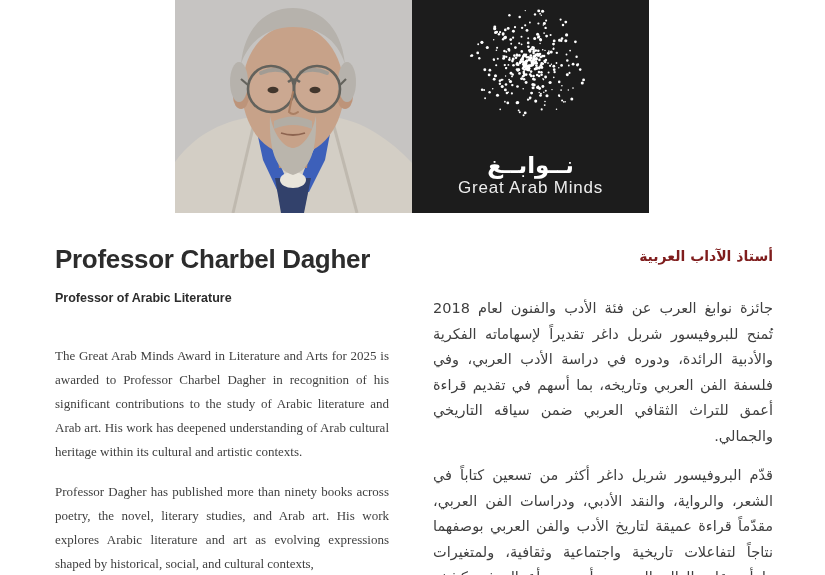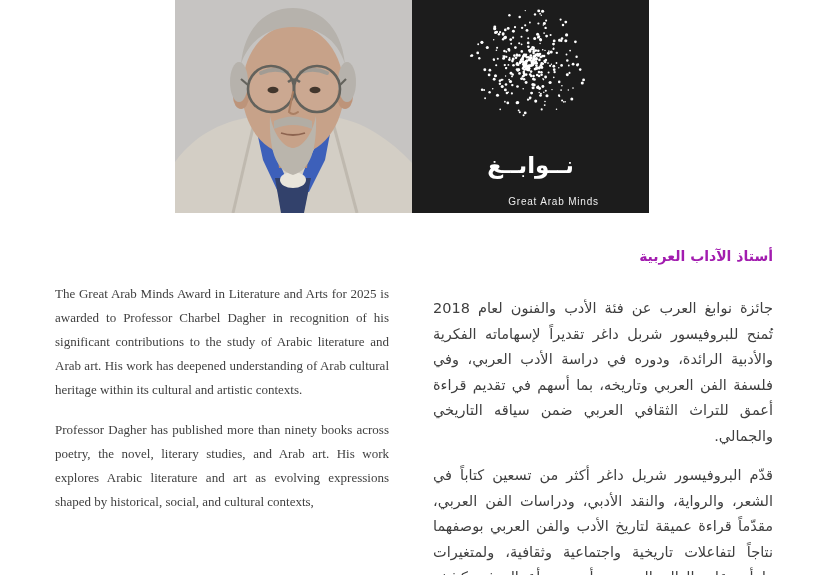--- a/index.html
+++ b/index.html
@@ -16,23 +16,23 @@
   .photo svg{display:block;}
   .logobox{width:237px;height:213px;background:#1c1c1c;position:relative;}
   .burst{position:absolute;left:0;top:0;width:237px;height:130px;}
   .logo-ar{
     position:absolute;left:0;bottom:34px;width:100%;
     text-align:center;color:#ffffff;font-weight:bold;
     font-family:"DejaVu Sans", sans-serif;
     font-size:23px;line-height:27px;direction:rtl;
   }
   .logo-en{
-    position:absolute;left:0;bottom:6px;width:100%;
+    position:absolute;left:0;bottom:15px;width:100%;
     text-align:center;color:#ededed;
-    font-size:10px;letter-spacing:0.8px;font-weight:500;margin-left:23px;
+    font-size:17px;letter-spacing:0.8px;font-weight:500;
   }
 
   
   .col{position:absolute;}
   .col-en{left:55px;top:243px;width:334px;color:#3d3d3d;}
   .col-en h1{
     margin:0;font-size:26px;line-height:33px;font-weight:bold;color:#2c2c2c;
     letter-spacing:-0.3px;white-space:nowrap;
   }
   .col-en .sub{margin-top:15px;font-size:12.5px;font-weight:bold;color:#2c2c2c;}
@@ -41,21 +41,21 @@
     text-align:justify;color:#3f3f3f;font-family:Liberation Serif, serif;
   }
   .col-en p + p{margin-top:16px;}
 
   .col-ar{right:52px;top:238px;width:340px;direction:rtl;text-align:right;
     font-family:"DejaVu Sans", sans-serif;color:#3d3d3d;}
   .col-ar h1{
     margin:0;font-size:29px;line-height:42px;font-weight:bold;color:#222222;
     white-space:nowrap;
   }
-  .col-ar .sub{margin-top:10px;font-size:14px;font-weight:bold;color:#a21caf;}
+  .col-ar .sub{margin-top:10px;font-size:14px;font-weight:bold;color:#7f1d1d;}
   .col-ar p{
     margin:0;margin-top:32px;font-size:14.5px;line-height:25.5px;
     text-align:justify;color:#3f3f3f;
   }
   .col-ar p + p{margin-top:14px;}
 </style>
 </head>
 <body>
 
 <div class="page">
@@ -490,20 +490,22 @@
           <circle cx="98.5" cy="81.5" r="1.59" fill="#ffffff"></circle>
         </svg>
       <div class="logo-ar">
         <div>نــوابــغ</div>
       </div>
       <div class="logo-en">Great Arab Minds</div>
     </div>
   </div>
 
   <div class="col col-en">
+    <h1>Professor Charbel Dagher</h1>
+    <div class="sub">Professor of Arabic Literature</div>
     <p>The Great Arab Minds Award in Literature and Arts for 2025 is awarded to Professor Charbel Dagher in recognition of his significant contributions to the study of Arabic literature and Arab art. His work has deepened understanding of Arab cultural heritage within its cultural and artistic contexts.</p>
     <p>Professor Dagher has published more than ninety books across poetry, the novel, literary studies, and Arab art. His work explores Arabic literature and art as evolving expressions shaped by historical, social, and cultural contexts,</p>
   </div>
 
   <div class="col col-ar" dir="rtl" lang="ar">
     <div class="sub">أستاذ الآداب العربية</div>
     <p>جائزة نوابغ العرب عن فئة الأدب والفنون لعام 2018 تُمنح للبروفيسور شربل داغر تقديراً لإسهاماته الفكرية والأدبية الرائدة، ودوره في دراسة الأدب العربي، وفي فلسفة الفن العربي وتاريخه، بما أسهم في تقديم قراءة أعمق للتراث الثقافي العربي ضمن سياقه التاريخي والجمالي.</p>
     <p>قدّم البروفيسور شربل داغر أكثر من تسعين كتاباً في الشعر، والرواية، والنقد الأدبي، ودراسات الفن العربي، مقدّماً قراءة عميقة لتاريخ الأدب والفن العربي بوصفهما نتاجاً لتفاعلات تاريخية واجتماعية وثقافية، ولمتغيرات طرأت على العالم العربي. وأسهمت أعماله في كشف مراحل</p>
   </div>
 

